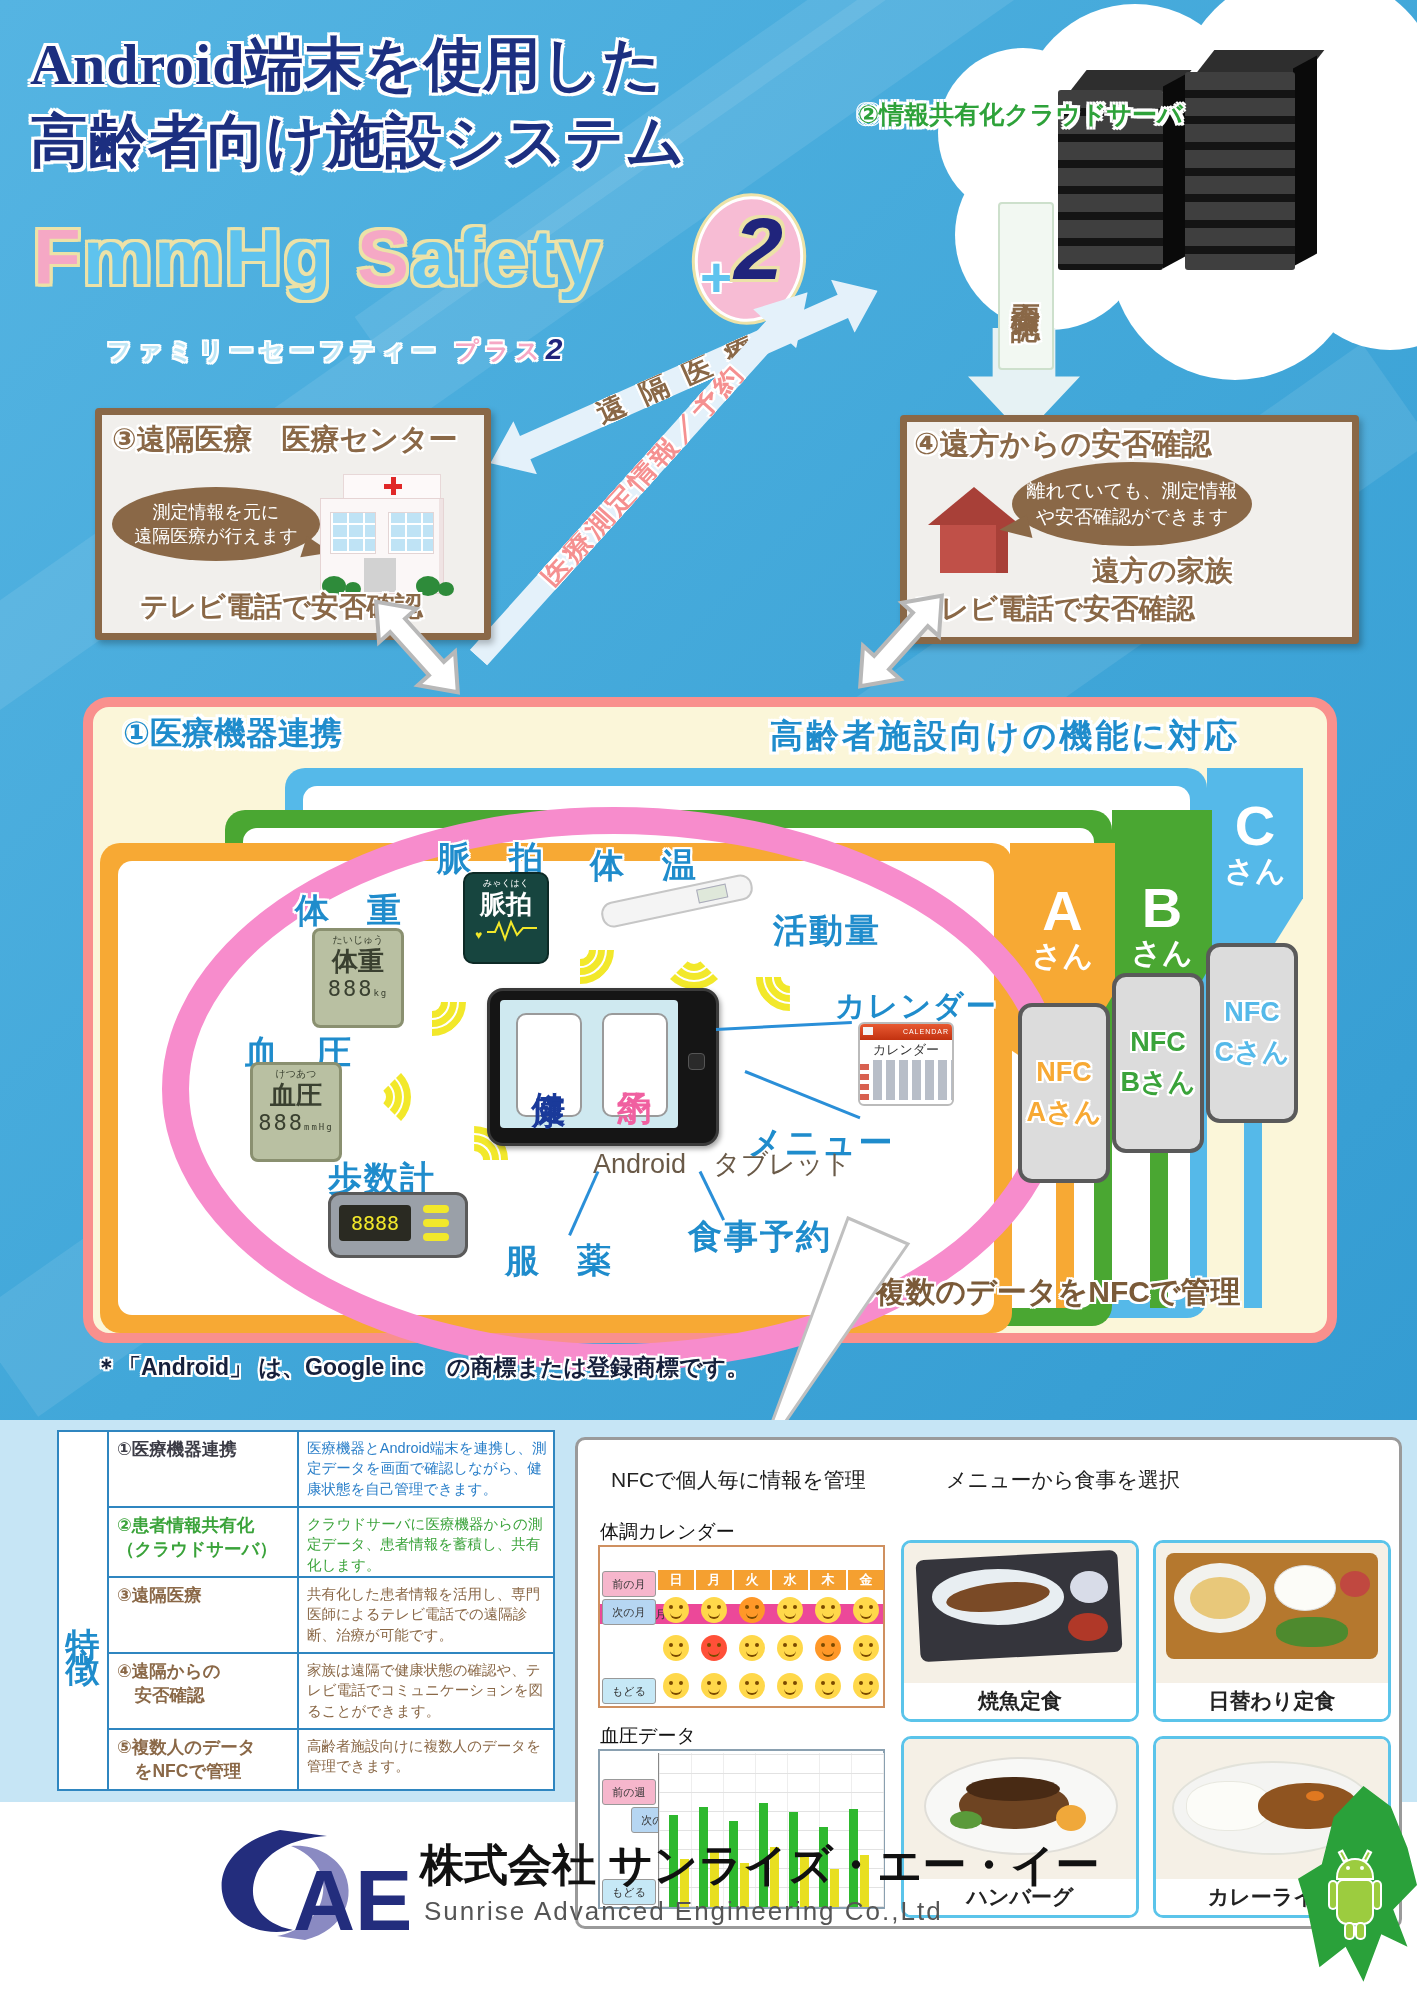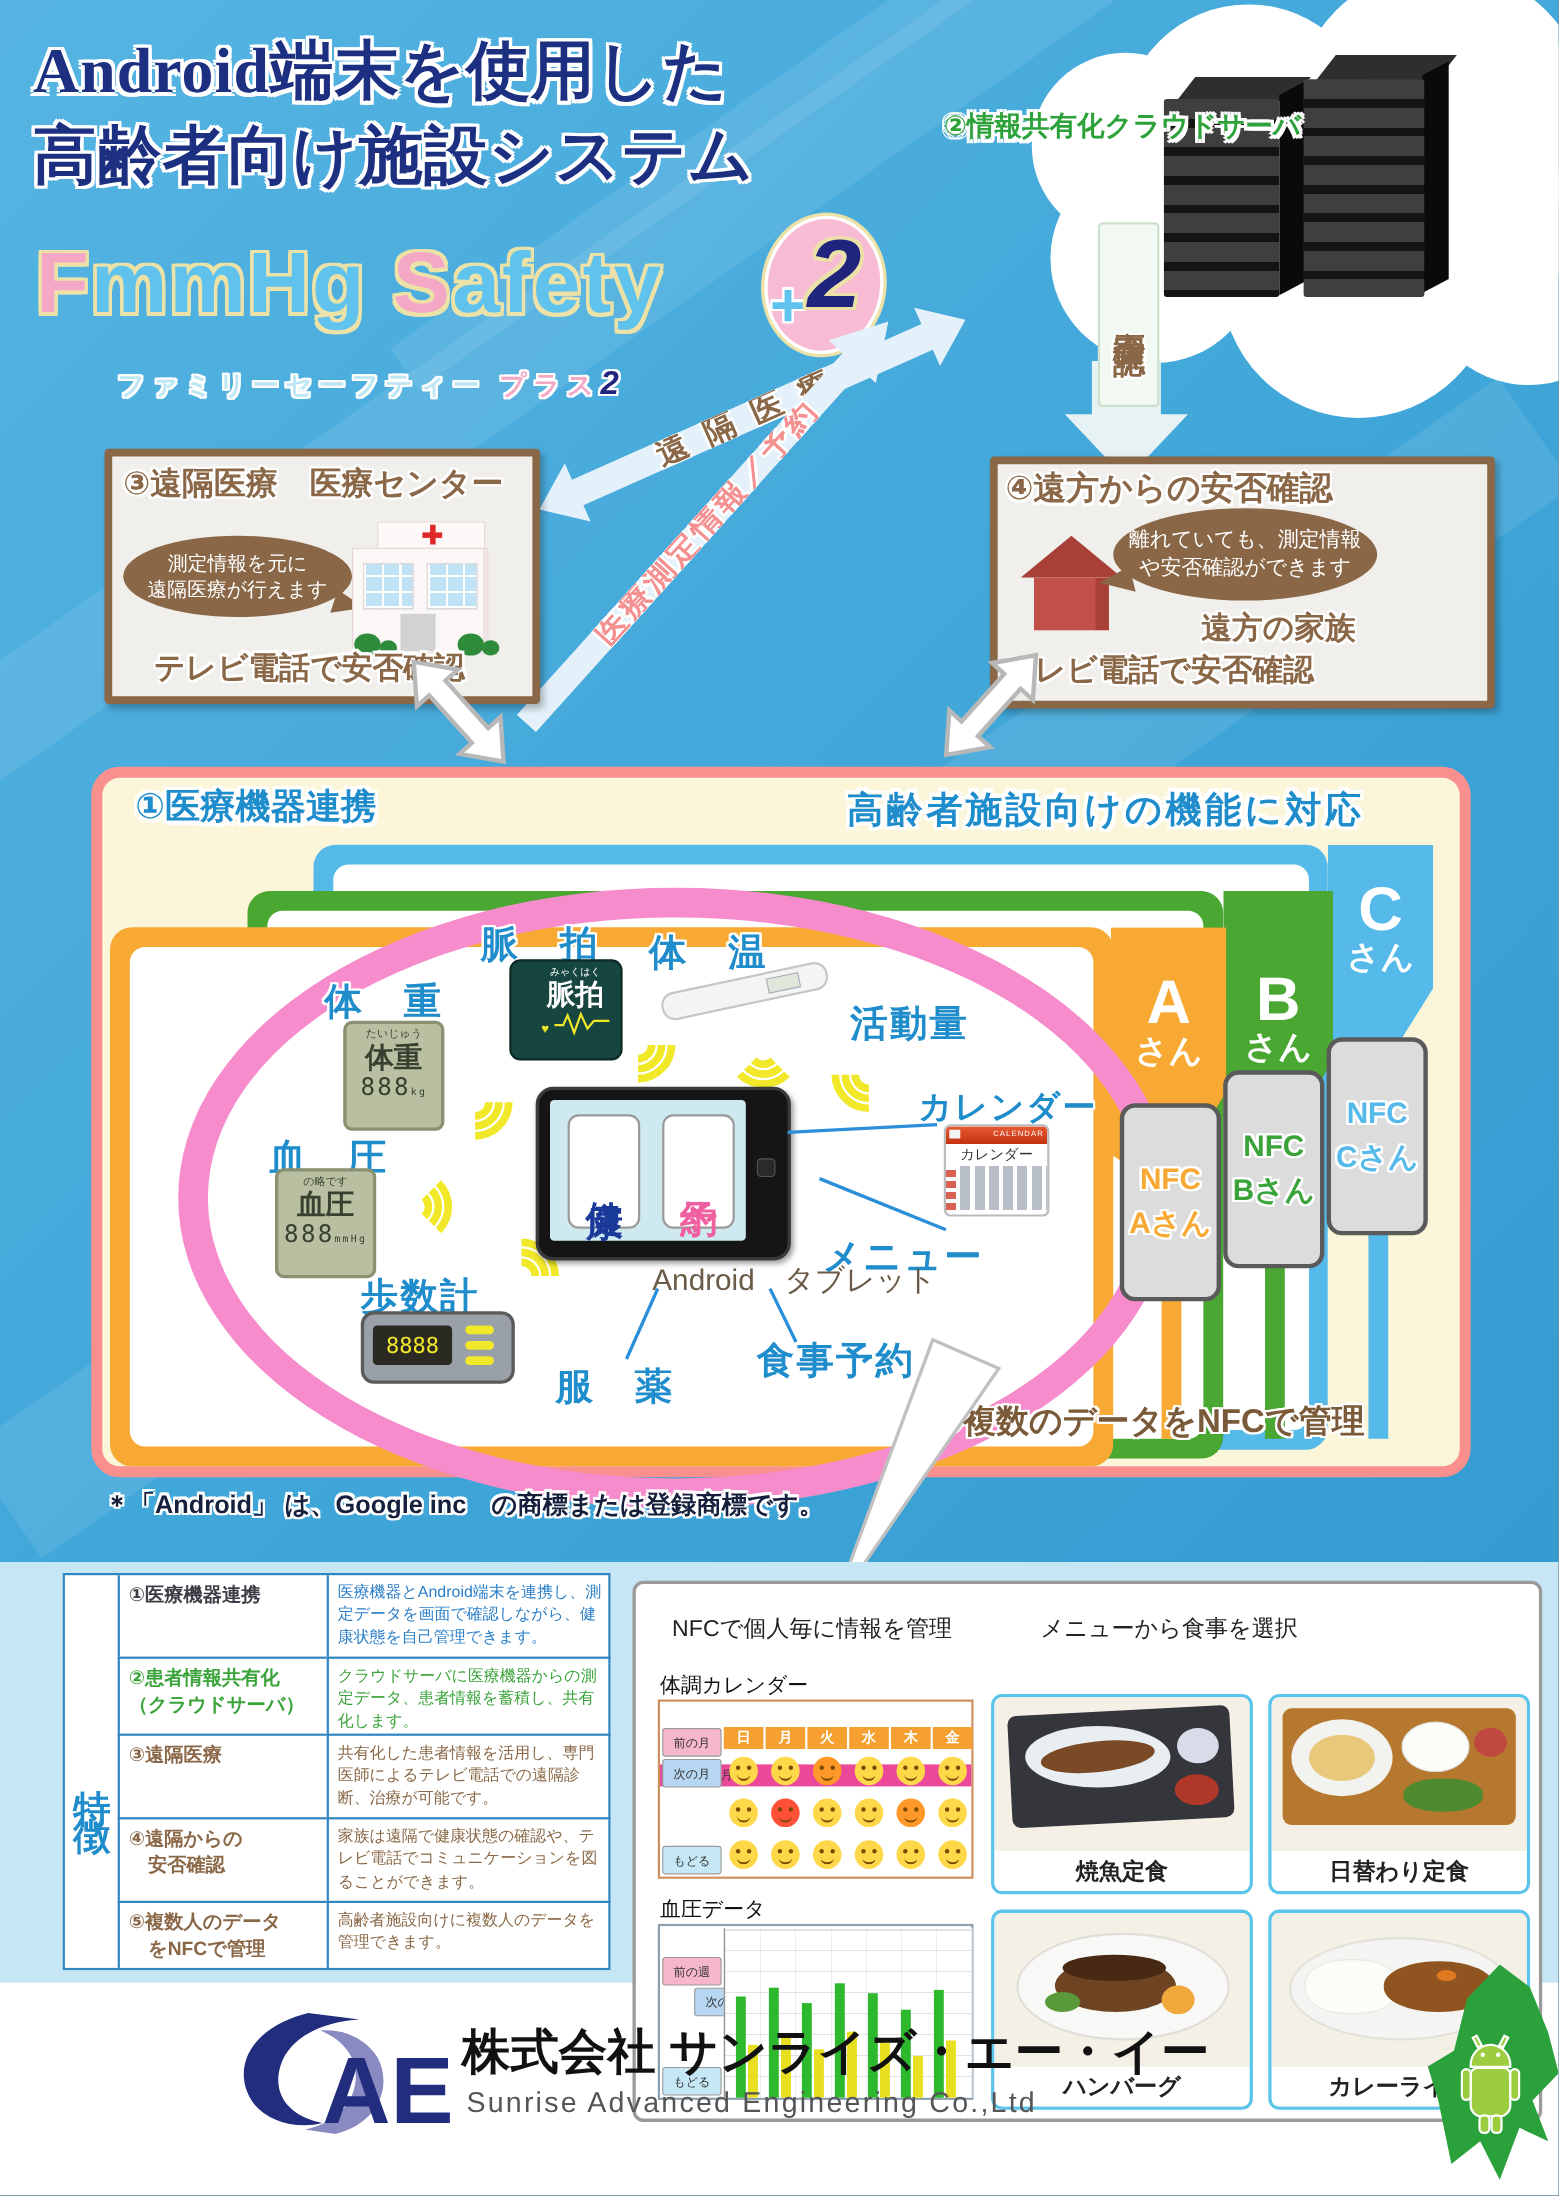--- a/index.html
+++ b/index.html
@@ -224,33 +224,33 @@
   <div class="plabel ow2" style="left:748px;top:1120px;">メニュー</div>
   <div class="plabel ow2" style="left:328px;top:1156px;">歩数計</div>
   <div class="plabel ow2" style="left:505px;top:1238px;">服　薬</div>
   <div class="plabel ow2" style="left:688px;top:1214px;">食事予約</div>
 
   <div class="lcd" style="left:312px;top:928px;width:86px;height:94px;">
     <span class="k">たいじゅう</span>
     <span class="kj">体重</span>
     <span class="vv"><span>888</span><span class="un">kg</span></span>
   </div>
-  <div class="abs" style="left:463px;top:872px;width:82px;height:88px;background:#17453f;border:2px solid #0d2a26;border-radius:10px;text-align:center;color:#fff;padding-left:17px;">
+  <div class="abs" style="left:463px;top:872px;width:82px;height:88px;background:#17453f;border:2px solid #0d2a26;border-radius:10px;text-align:center;color:#fff;">
     <span style="font-size:9px;display:block;margin-top:3px;">みゃくはく</span>
     <span style="font-size:26px;font-weight:bold;display:block;line-height:1.1;">脈拍</span>
     <svg width="66" height="24" viewBox="0 0 66 24">
         <text x="2" y="20" font-size="12" fill="#f2e82a">♥</text>
         <polyline points="14,13 22,13 26,4 32,20 38,3 44,16 50,9 64,9" fill="none" stroke="#f2e82a" stroke-width="2"></polyline>
       </svg>
   </div>
   <div class="abs" style="left:600px;top:888px;width:150px;height:22px;background:#f4f4f4;border:2px solid #c6c6c6;border-radius:12px;transform:rotate(-12deg);">
     <span class="shape" style="left:96px;top:4px;width:28px;height:12px;background:#dfe8da;border:1px solid #aab;"></span>
   </div>
   <div class="lcd" style="left:250px;top:1062px;width:86px;height:94px;">
-    <span class="k">の略です</span>
+    <span class="k">けつあつ</span>
     <span class="kj">血圧</span>
     <span class="vv"><span>888</span><span class="un">mmHg</span></span>
   </div>
   <div class="abs" style="left:328px;top:1192px;width:134px;height:60px;background:#9aa0a8;border:3px solid #5a5a5a;border-radius:12px;">
     <span class="shape" style="left:8px;top:10px;width:72px;height:36px;background:#2a2a22;border-radius:4px;color:#f2e82a;font-family:'DejaVu Sans Mono',monospace;font-size:20px;text-align:center;line-height:36px;">8888</span>
     <span class="shape" style="left:92px;top:10px;width:26px;height:8px;background:#f2e82a;border-radius:4px;"></span>
     <span class="shape" style="left:92px;top:24px;width:26px;height:8px;background:#f2e82a;border-radius:4px;"></span>
     <span class="shape" style="left:92px;top:38px;width:26px;height:8px;background:#f2e82a;border-radius:4px;"></span>
   </div>
 

